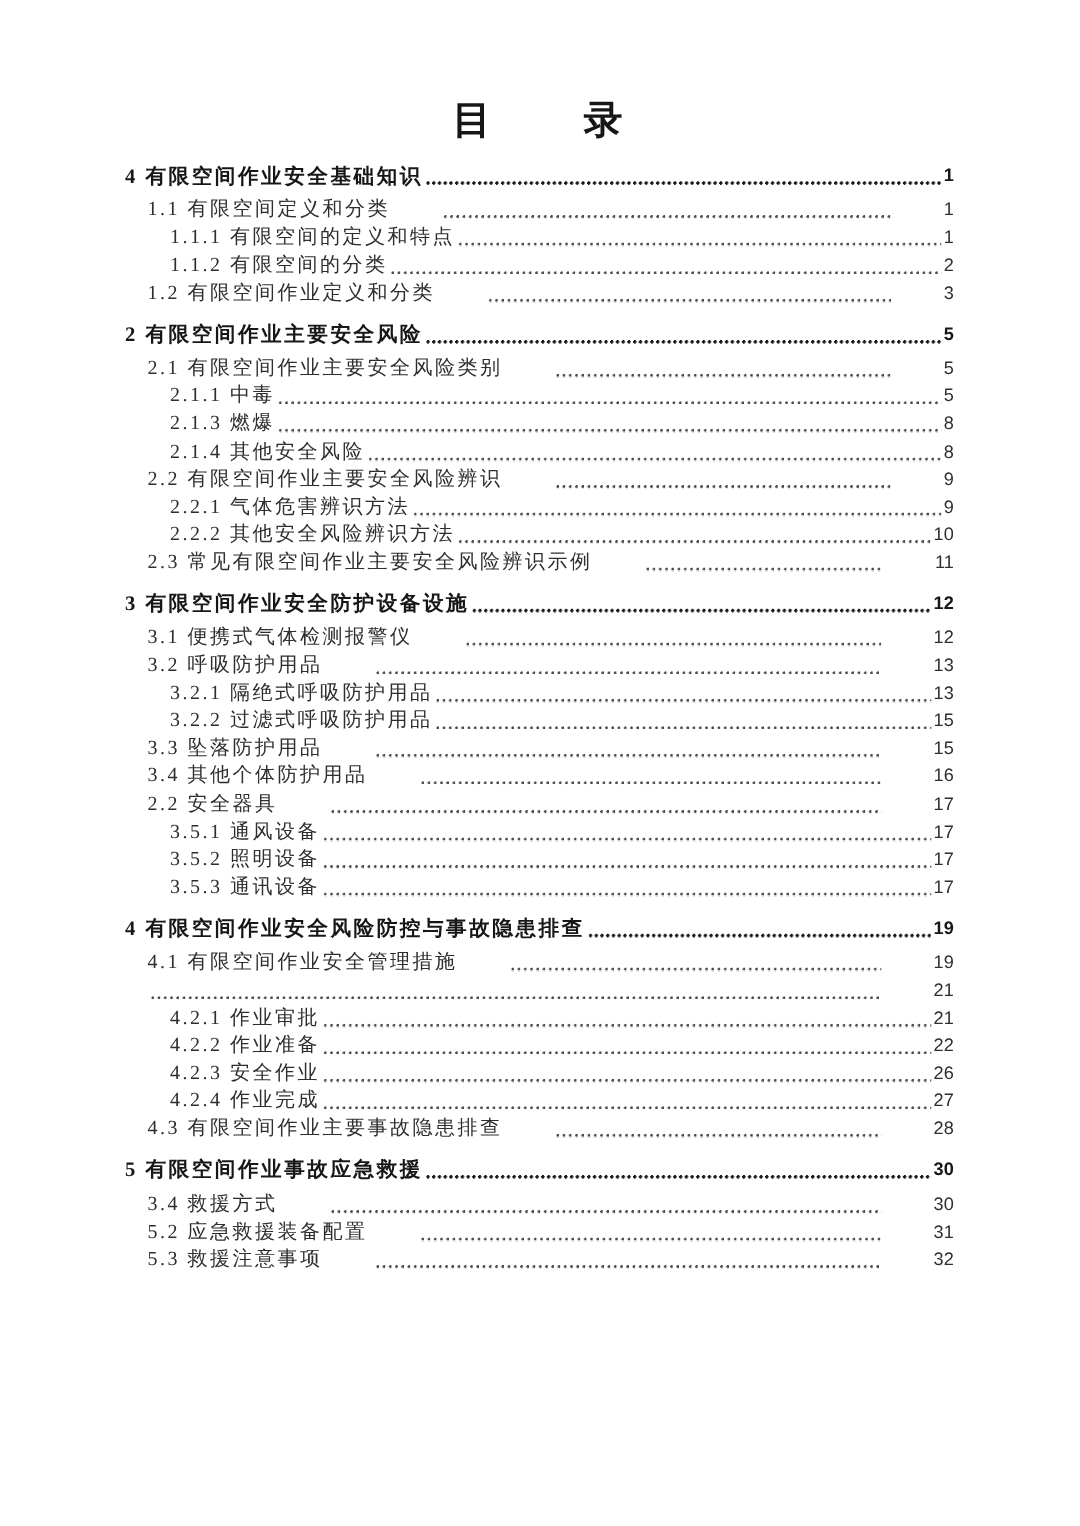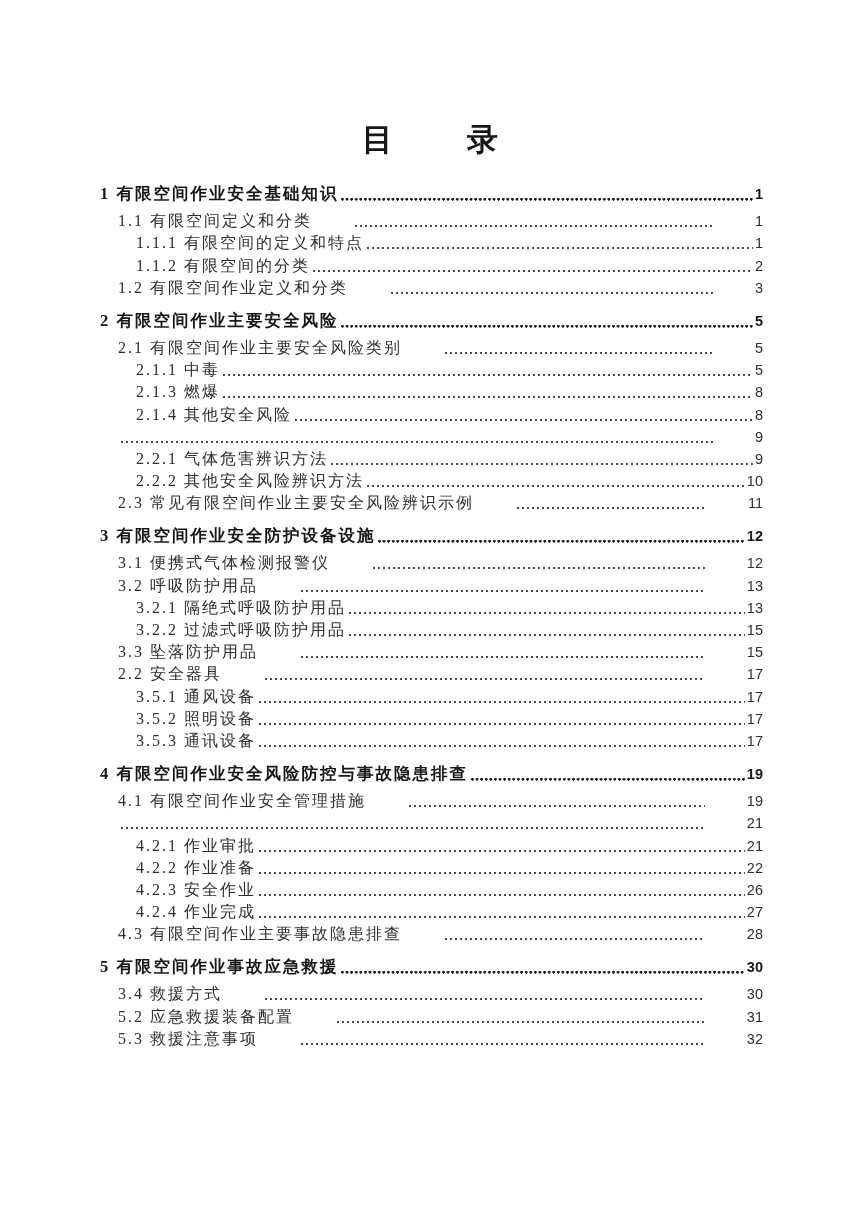--- a/index.html
+++ b/index.html
@@ -10,22 +10,22 @@
   .page {
     position: relative;
     width: 864px;
     height: 1221px;
     background: #ffffff;
     overflow: hidden;
     font-family: "Liberation Serif", serif;
     color: #2a2a2a;
   }
   .doc-title {
-    margin: 18px;
-    padding-top: 100px;
+    margin: 0;
+    padding-top: 74px;
     height: 44px;
     line-height: 44px;
     text-align: center;
     font-size: 31px;
     font-weight: bold;
     color: #161616;
     letter-spacing: 4px;
   }
   .toc {
     margin: 4px 101px 0 100px; 
@@ -84,21 +84,21 @@
   .toc-row.level-3 { padding-left: 36px; text-align: center; }
 </style>
 </head>
 <body>
 
 <div class="page">
   <h1 class="doc-title">目　　录</h1>
 
   <div class="toc">
   <div class="toc-row level-1">
-    <span class="label">1 有限空间作业安全基础知识</span>
+    <span class="label">4 有限空间作业安全基础知识</span>
     <span class="leader"></span>
     <span class="pagenum">1</span>
   </div>
 
   <div class="toc-row level-2">
     <span class="label">1.1 有限空间定义和分类</span>
     <span class="leader"></span>
     <span class="pagenum">1</span>
   </div>
 
@@ -145,20 +145,21 @@
     <span class="pagenum">8</span>
   </div>
 
   <div class="toc-row level-3">
     <span class="label">2.1.4 其他安全风险</span>
     <span class="leader"></span>
     <span class="pagenum">8</span>
   </div>
 
   <div class="toc-row level-2">
+    <span class="label">2.2 有限空间作业主要安全风险辨识</span>
     <span class="leader"></span>
     <span class="pagenum">9</span>
   </div>
 
   <div class="toc-row level-3">
     <span class="label">2.2.1 气体危害辨识方法</span>
     <span class="leader"></span>
     <span class="pagenum">9</span>
   </div>
 
@@ -203,20 +204,25 @@
     <span class="leader"></span>
     <span class="pagenum">15</span>
   </div>
 
   <div class="toc-row level-2">
     <span class="label">3.3 坠落防护用品</span>
     <span class="leader"></span>
     <span class="pagenum">15</span>
   </div>
 
+  <div class="toc-row level-2">
+    <span class="label">3.4 其他个体防护用品</span>
+    <span class="leader"></span>
+    <span class="pagenum">16</span>
+  </div>
 
   <div class="toc-row level-2">
     <span class="label">2.2 安全器具</span>
     <span class="leader"></span>
     <span class="pagenum">17</span>
   </div>
 
   <div class="toc-row level-3">
     <span class="label">3.5.1 通风设备</span>
     <span class="leader"></span>

